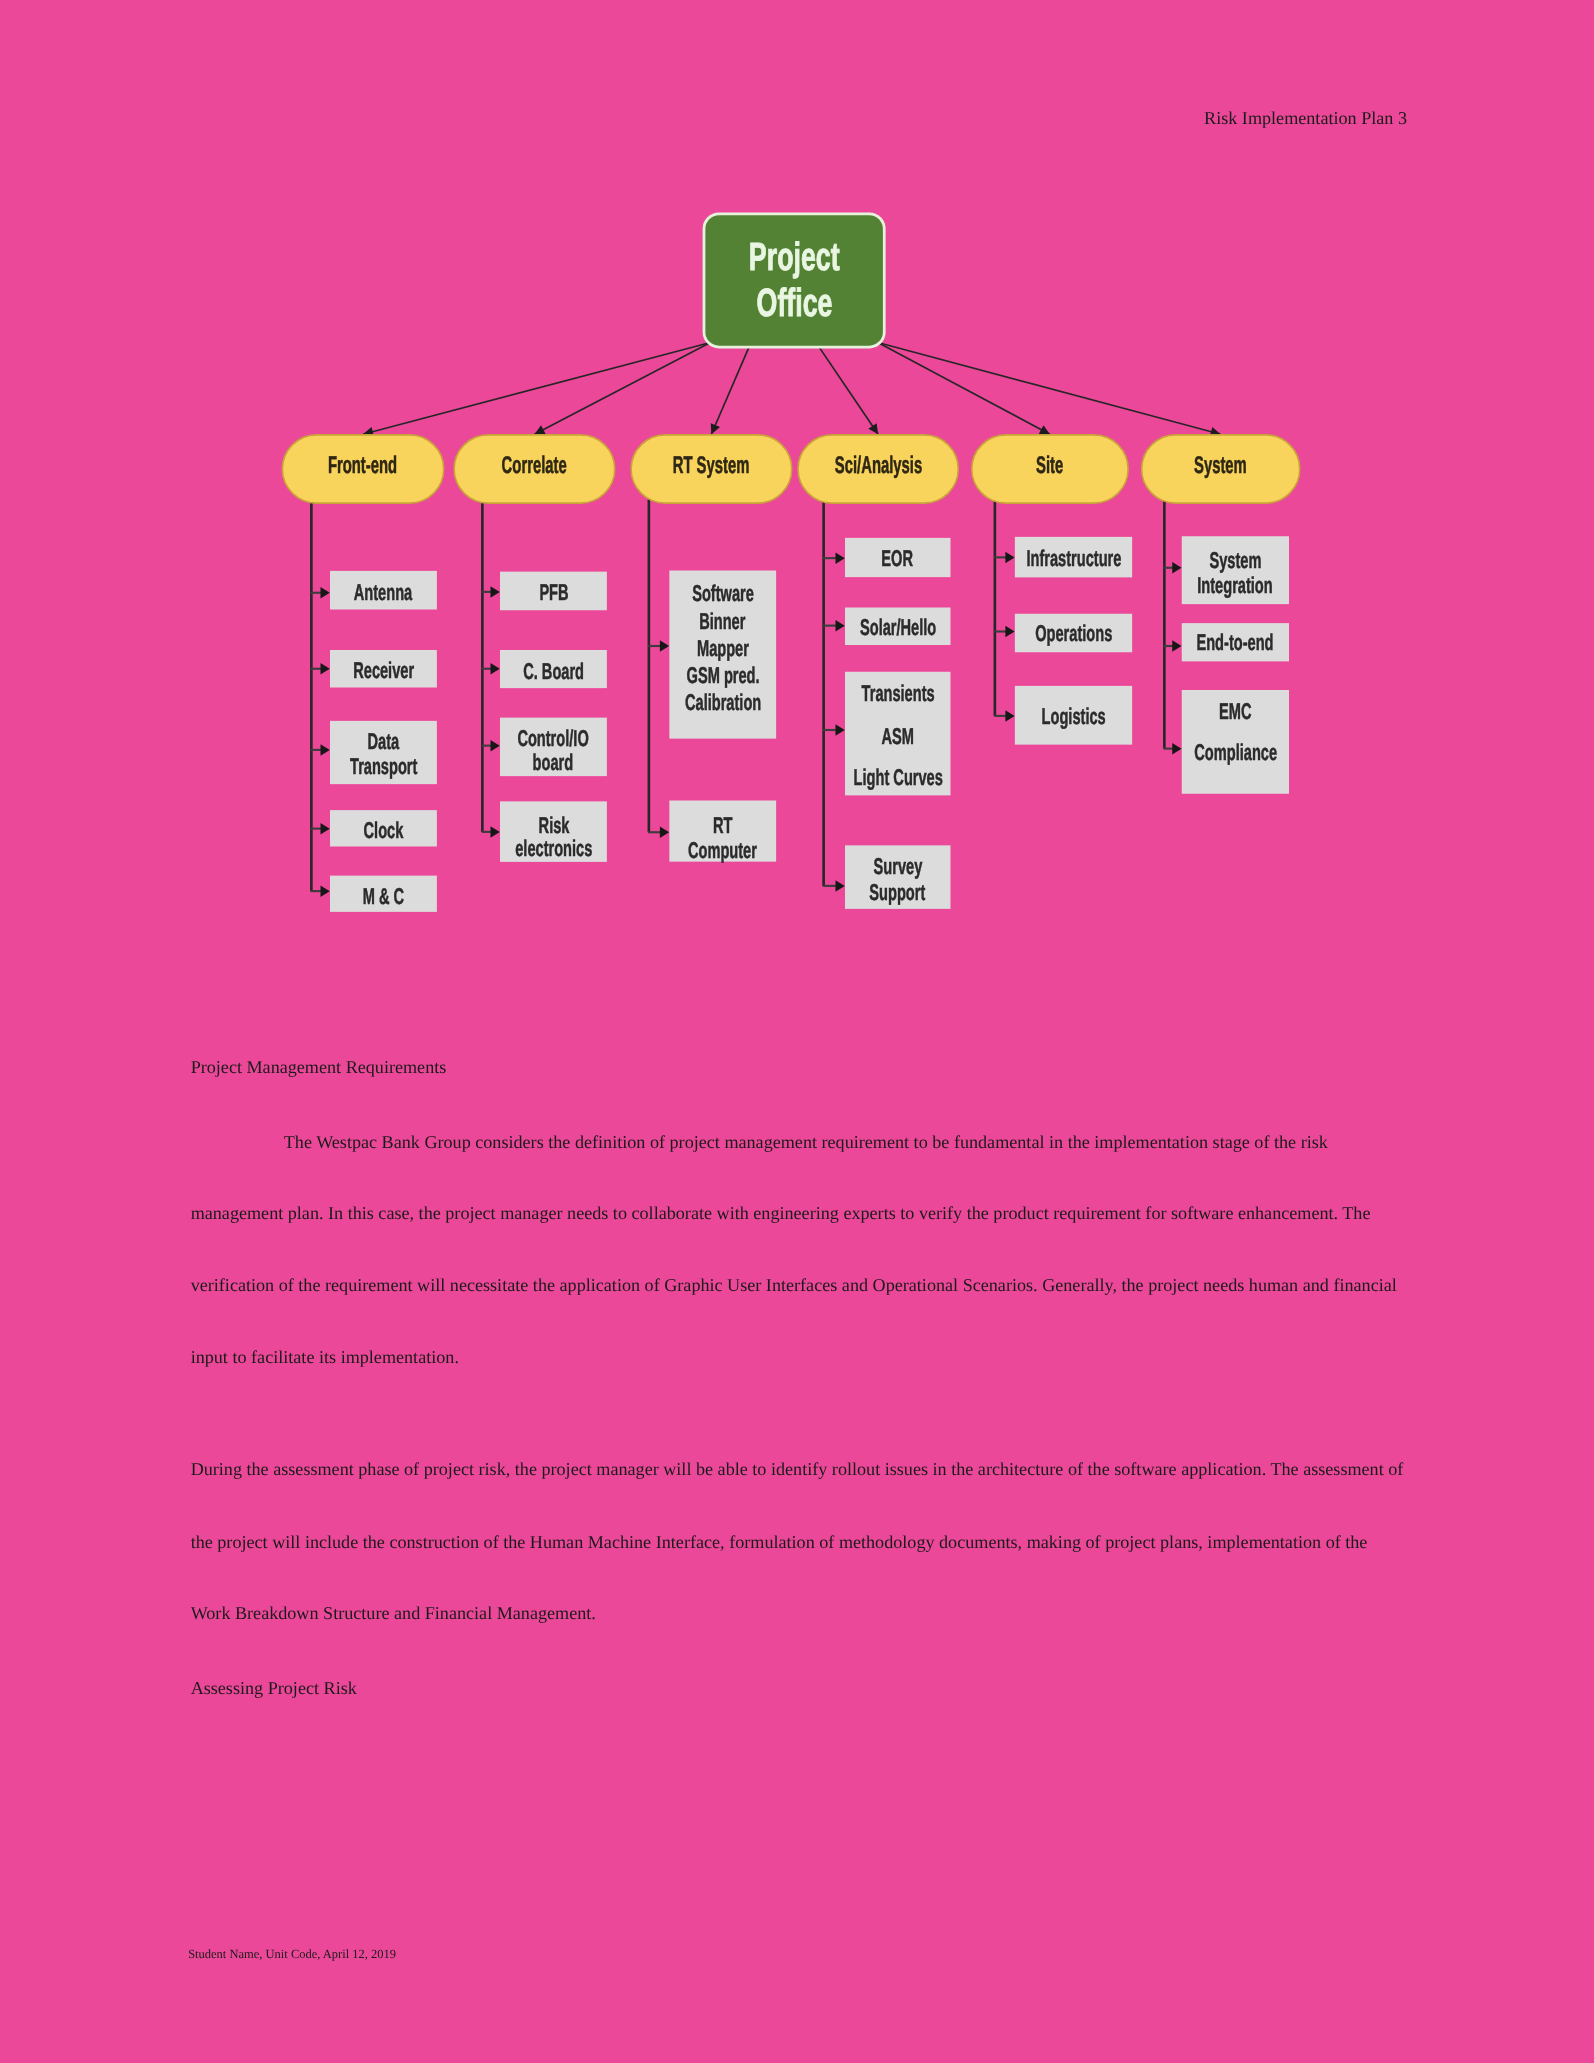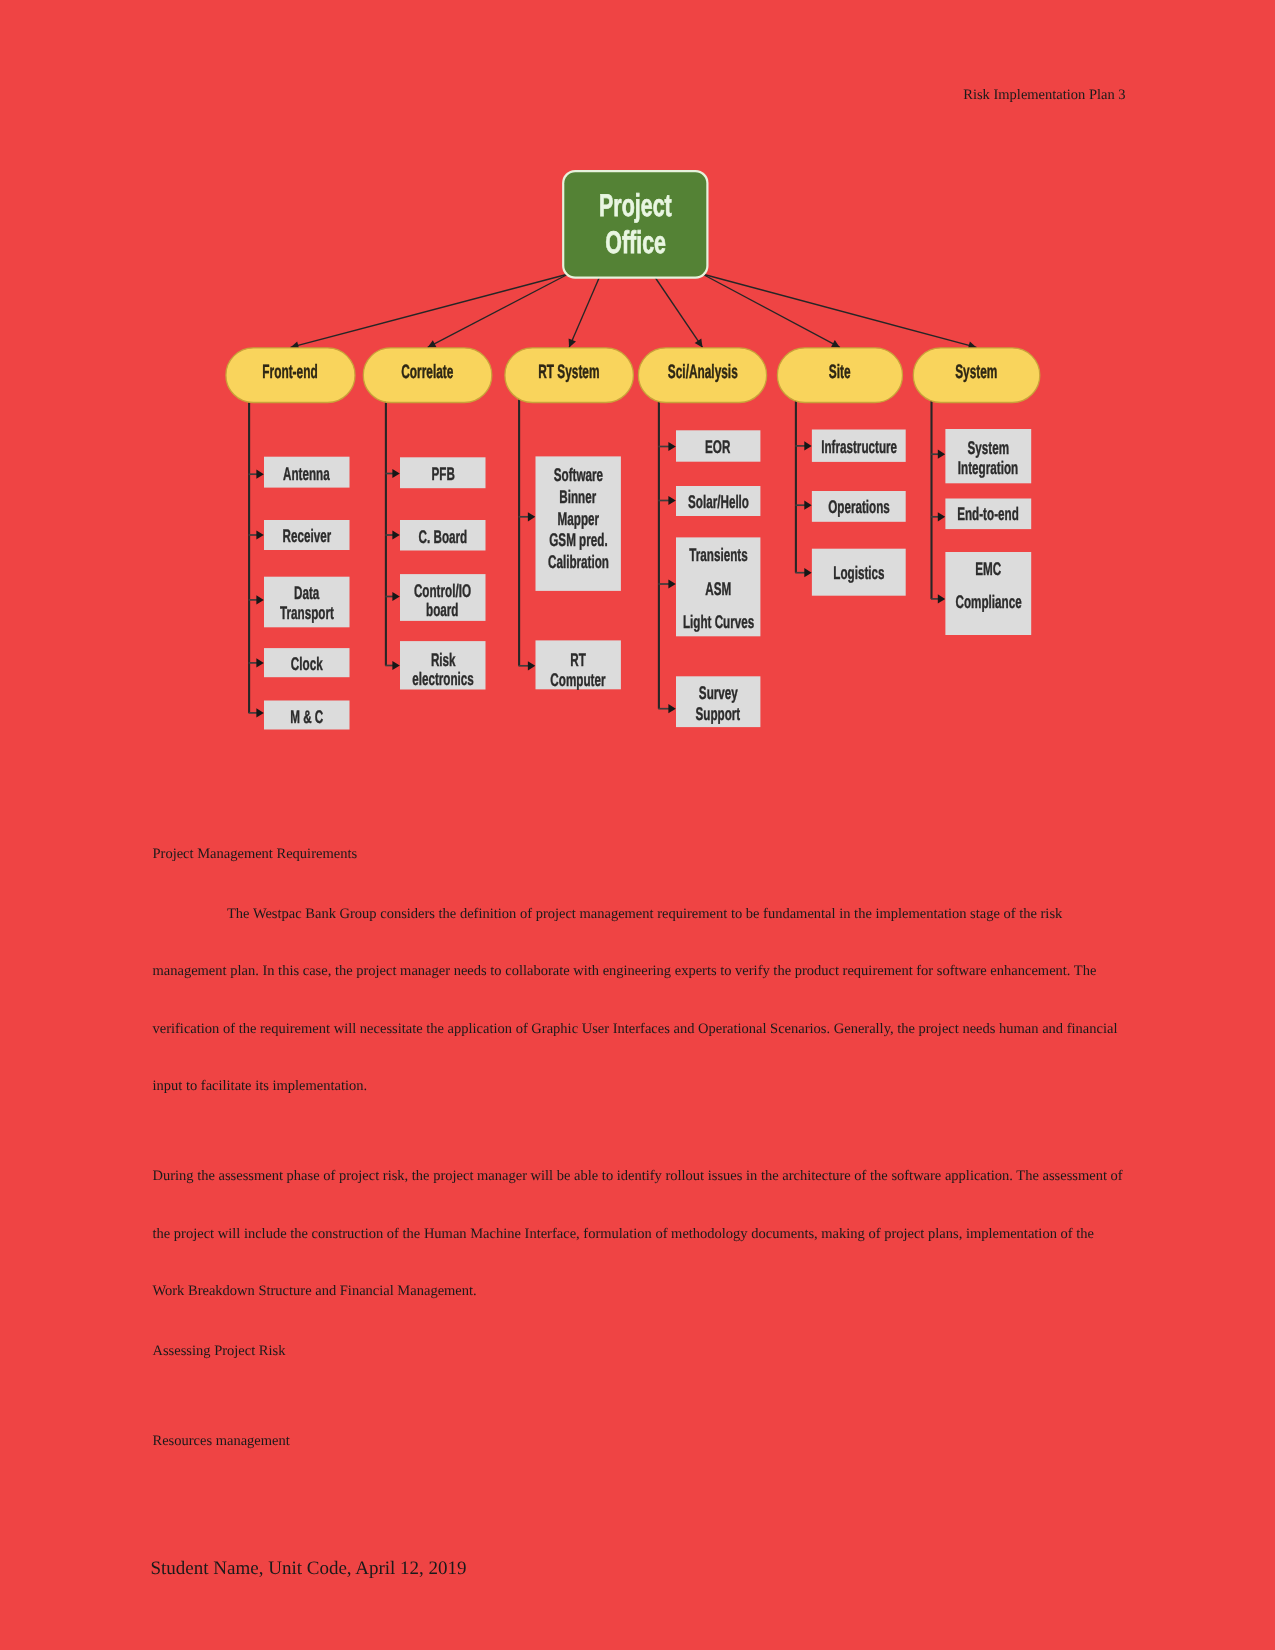--- a/index.html
+++ b/index.html
@@ -1,32 +1,32 @@
 <!DOCTYPE html>
 <html><head>
 <meta charset="utf-8">
 <title>Risk Implementation Plan</title>
 <style>
   html,body{margin:0;padding:0;background:#ffffff;}
   body{width:1275px;height:1650px;font-family:"Liberation Serif",serif;color:#1a1a1a;
        -webkit-font-smoothing:antialiased;text-rendering:geometricPrecision;}
   *{-webkit-font-smoothing:antialiased;}
-  .page{position:relative;width:1275px;height:1650px;overflow:hidden;background:#ef4444;}
+  .page{position:relative;width:1275px;height:1650px;overflow:hidden;background:#ec4899;}
   .flow,.runhead,.footnote,.nodetext{transform:translateZ(0);}
 
   
   .runhead{position:absolute;left:0;width:1125.6px;text-align:right;
            font-size:14.5px;line-height:1;white-space:nowrap;top:87.5px;}
 
   
   .flow{position:absolute;left:150.5px;width:975px;font-size:14.5px;line-height:57.5px;}
   .flow p{margin:2px;padding:0;text-align:left;}
   .flow p.ind{text-indent:74.5px;}
   .flow .spacer{height:28.75px;}
-  .footnote{position:absolute;left:150.5px;font-size:19px;line-height:1;
+  .footnote{position:absolute;left:150.5px;font-size:10px;line-height:1;
             white-space:nowrap;top:1558.6px;}
 
   
   .figure{position:absolute;left:0;top:0;width:1268px;height:800px;
           filter:blur(0.55px);padding-left:17px;}
   .figsvg{position:absolute;left:0;top:0;}
   .nodetext{position:absolute;font-family:"Liberation Sans",sans-serif;font-weight:bold;
             white-space:nowrap;text-align:center;pointer-events:none;line-height:0;}
   .nodetext span{display:inline-block;transform-origin:center bottom;}
   .rootline{font-size:31.5px;color:#E9F6E2;-webkit-text-stroke:0.75px #E9F6E2;}
@@ -189,18 +189,17 @@
       <div class="nodetext lfline" style="left: 788.3px; top: 601.89px; width: 400px;"><span>Compliance</span></div>
     </div>
 
   <div class="flow" id="flow" style="top: 824.1px;">
       <p>Project Management Requirements</p>
       <p class="ind">The Westpac Bank Group considers the definition of project management requirement to be fundamental in the implementation stage of the risk management plan. In this case, the project manager needs to collaborate with engineering experts to verify the product requirement for software enhancement. The verification of the requirement will necessitate the application of Graphic User Interfaces and Operational Scenarios. Generally, the project needs human and financial input to facilitate its implementation.</p>
       <div class="spacer"></div>
       <p>During the assessment phase of project risk, the project manager will be able to identify rollout issues in the architecture of the software application. The assessment of the project will include the construction of the Human Machine Interface, formulation of methodology documents, making of project plans, implementation of the Work Breakdown Structure and Financial Management.</p>
       <p>Assessing Project Risk</p>
       <div class="spacer"></div>
-      <p>Resources management</p>
     </div>
 
   <div class="footnote">Student Name, Unit Code, April 12, 2019</div>
 
 </div>
 
 </body></html>

